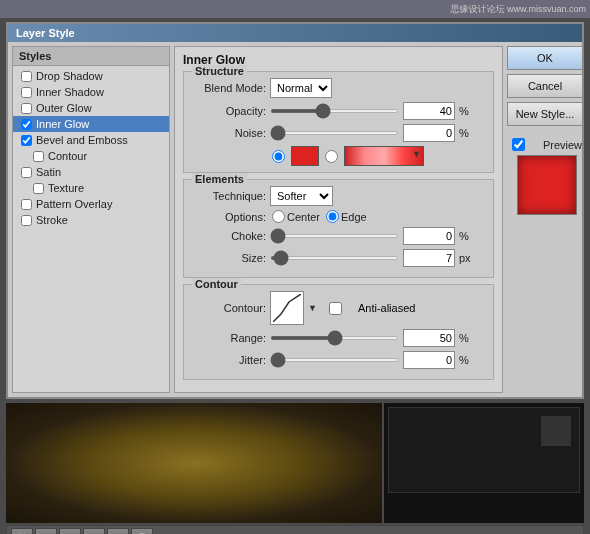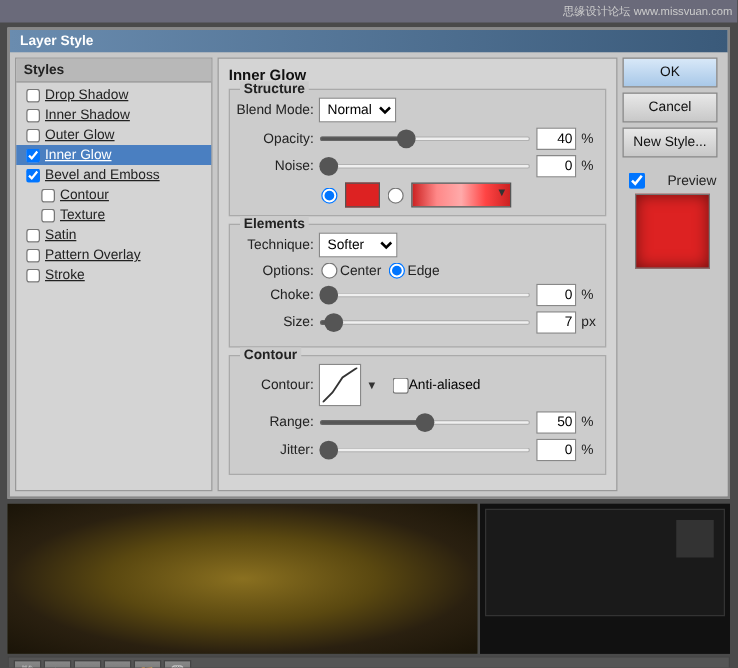--- a/index.html
+++ b/index.html
@@ -94,21 +94,20 @@
     .checkbox-item input[type="checkbox"] {
       margin: 0;
       width: 11px;
       height: 11px;
     }
 
     .checkbox-item label {
       font-size: 11px;
       color: #222;
       cursor: pointer;
-      text-decoration: underline;
     }
 
     .checkbox-item.active-item label {
       color: white;
     }
 
     .checkbox-item.active-item {
       background: #4a7fc1;
     }
 
@@ -127,21 +126,21 @@
     .panel-title {
       font-size: 12px;
       font-weight: bold;
       color: #111;
       margin-bottom: 4px;
     }
 
     .section-box {
       border: 1px solid #aaa;
       background: #ccc;
-      padding: 6px 5px;
+      padding: 6px 20px;
       margin-bottom: 6px;
       position: relative;
     }
 
     .section-label {
       position: absolute;
       top: -7px;
       left: 8px;
       background: #ccc;
       padding: 0 3px;
@@ -181,21 +180,21 @@
     }
 
     input[type="range"] {
       flex: 1;
       height: 4px;
       cursor: pointer;
       accent-color: #555;
     }
 
     .value-input {
-      width: 32px;
+      width: 52px;
       height: 18px;
       text-align: right;
       font-size: 11px;
       border: 1px solid #888;
       background: white;
       padding: 1px 2px;
     }
 
     .unit-label {
       font-size: 11px;
@@ -271,21 +270,21 @@
     }
 
     .contour-preview svg {
       width: 28px;
       height: 28px;
     }
 
     .anti-alias-row {
       display: flex;
       align-items: center;
-      gap: 0;
+      gap: 16px;
       margin-left: 8px;
     }
 
     
     .right-panel {
       width: 80px;
       display: flex;
       flex-direction: column;
       gap: 4px;
       flex-shrink: 0;
@@ -416,27 +415,27 @@
           <label>Inner Glow</label>
         </li>
         <li class="checkbox-item">
           <input type="checkbox" checked="" style="">
           <label>Bevel and Emboss</label>
         </li>
         <li class="checkbox-item indent-item">
           <input type="checkbox" style="">
           <label>Contour</label>
         </li>
+        <li class="checkbox-item">
+          <input type="checkbox" style="">
+          <label>Satin</label>
+        </li>
         <li class="checkbox-item indent-item">
           <input type="checkbox" style="">
           <label>Texture</label>
-        </li>
-        <li class="checkbox-item">
-          <input type="checkbox" style="">
-          <label>Satin</label>
         </li>
         <li class="checkbox-item">
           <input type="checkbox" style="">
           <label>Pattern Overlay</label>
         </li>
         <li class="checkbox-item">
           <input type="checkbox" style="">
           <label>Stroke</label>
         </li>
       </ul>

